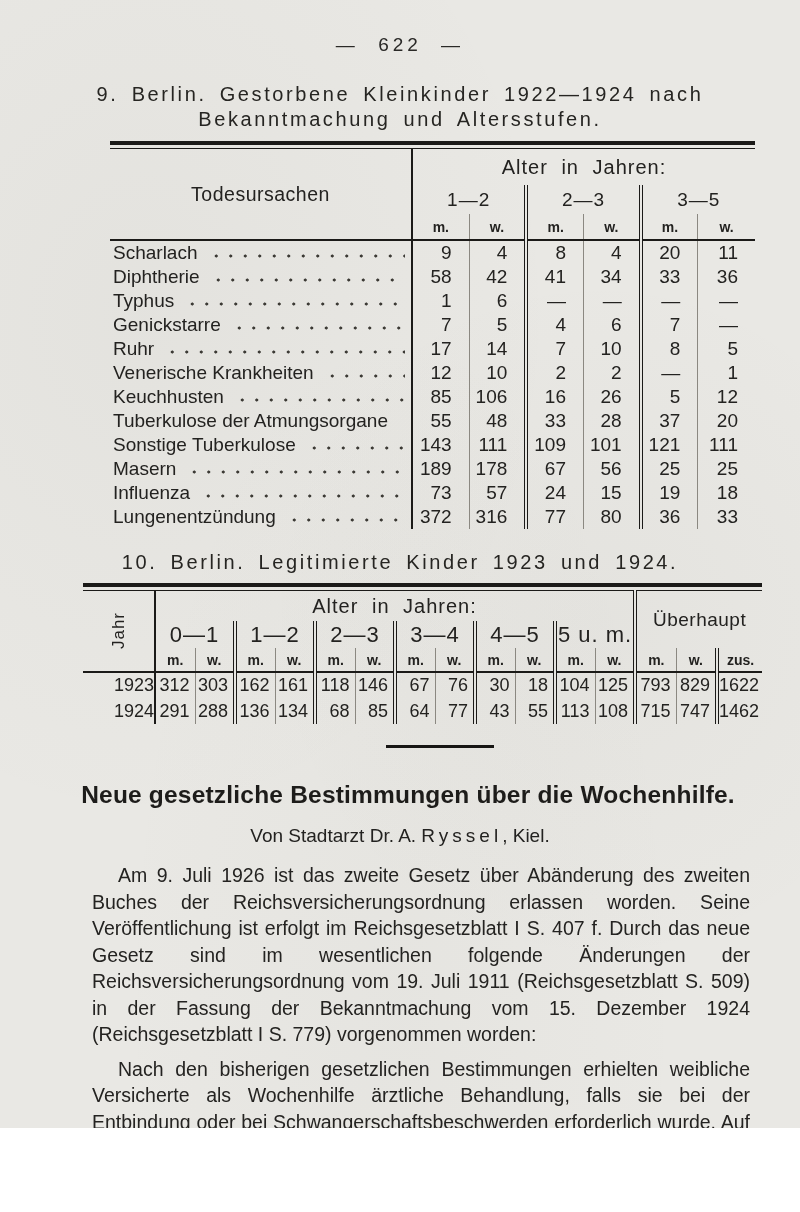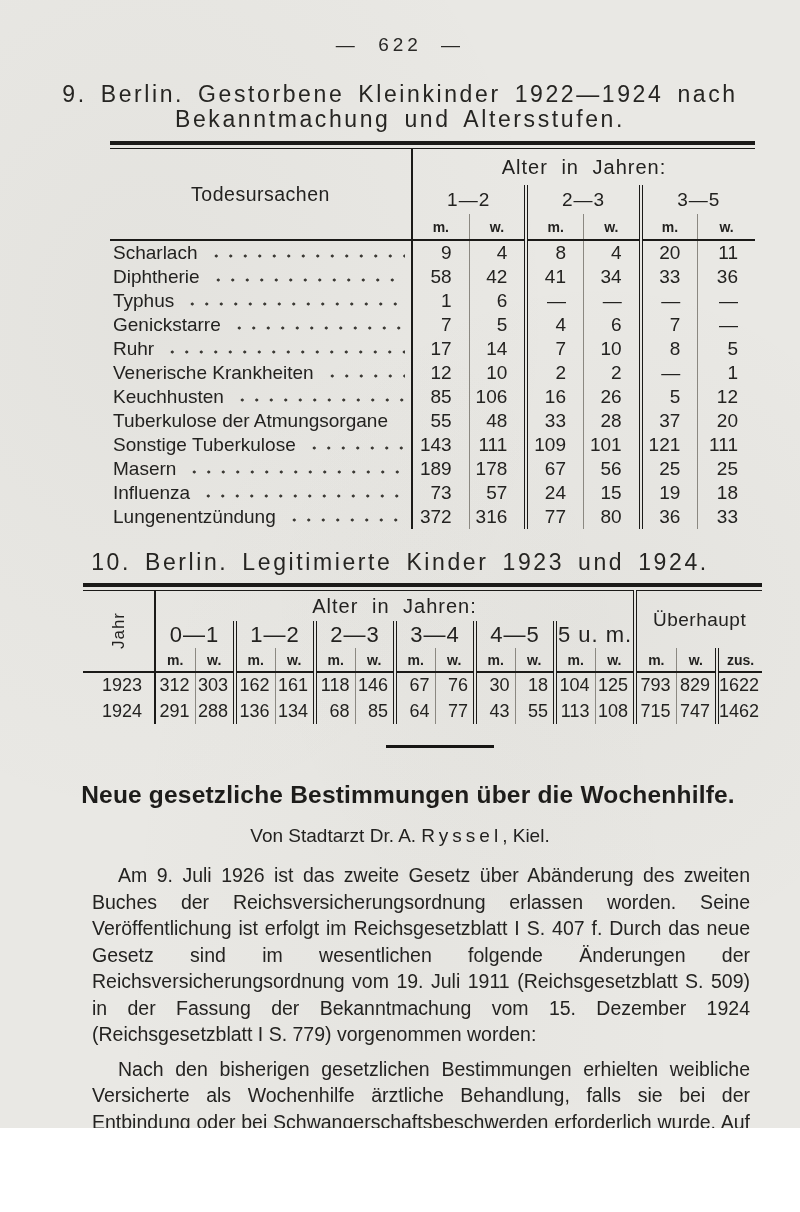--- a/index.html
+++ b/index.html
@@ -22,21 +22,21 @@
     margin-top: 34px;
     text-align: center;
     font-size: 19px;
     letter-spacing: 4px;
     word-spacing: 10px;
     color: #2a2927;
   }
 
   .sec-title {
     text-align: center;
-    font-size: 23px;
+    font-size: 20px;
     letter-spacing: 2.6px;
     word-spacing: 5px;
     color: #262522;
     line-height: 25px;
   }
   .t1-title { margin-top: 26px; }
   .t2-title { margin-top: 21px; }
 
   
   .rule-wrap {
@@ -76,21 +76,21 @@
     background-size: 14.5px 4px;
     background-repeat: repeat-x;
     background-position: left 0 bottom 6px;
   }
 
   #table2 { font-size: 18px; }
   #table2 .age-span { height: 30px; }
   #table2 .age-group { height: 27px; font-size: 22px; }
   #table2 .mw { height: 23px; }
   #table2 td.num { text-align: right; padding-right: 5px; height: 25.5px; font-size: 18px; }
-  #table2 td.yearcell { text-align: right; padding-right: 12px; font-size: 18px; }
+  #table2 td.yearcell { text-align: right; padding-right: 0; font-size: 18px; }
   #table2 .overall { font-size: 19px; text-align: center; letter-spacing: 0.5px; }
   .rot {
     writing-mode: vertical-rl;
     transform: rotate(180deg);
     font-size: 17px;
     letter-spacing: 1px;
     margin: 0 auto;
     display: block;
     width: fit-content;
   }

